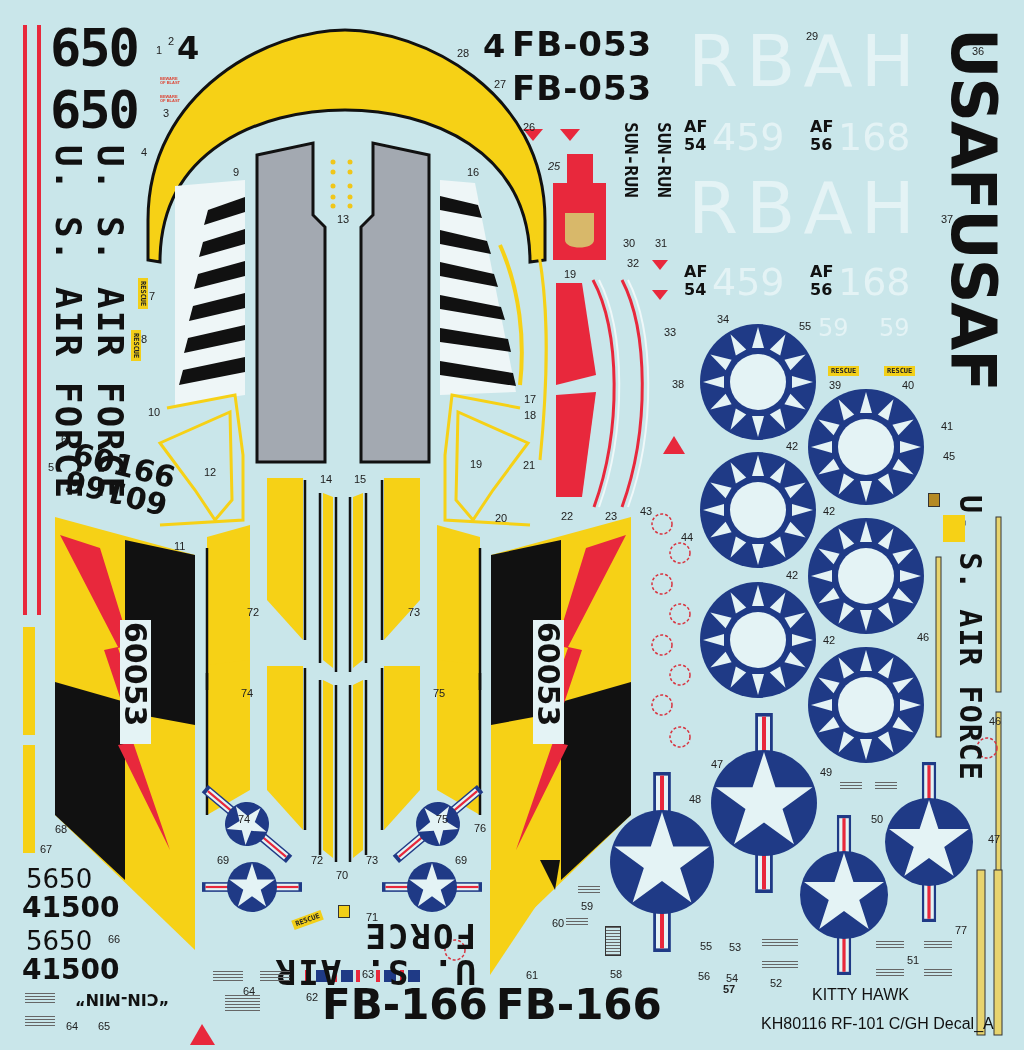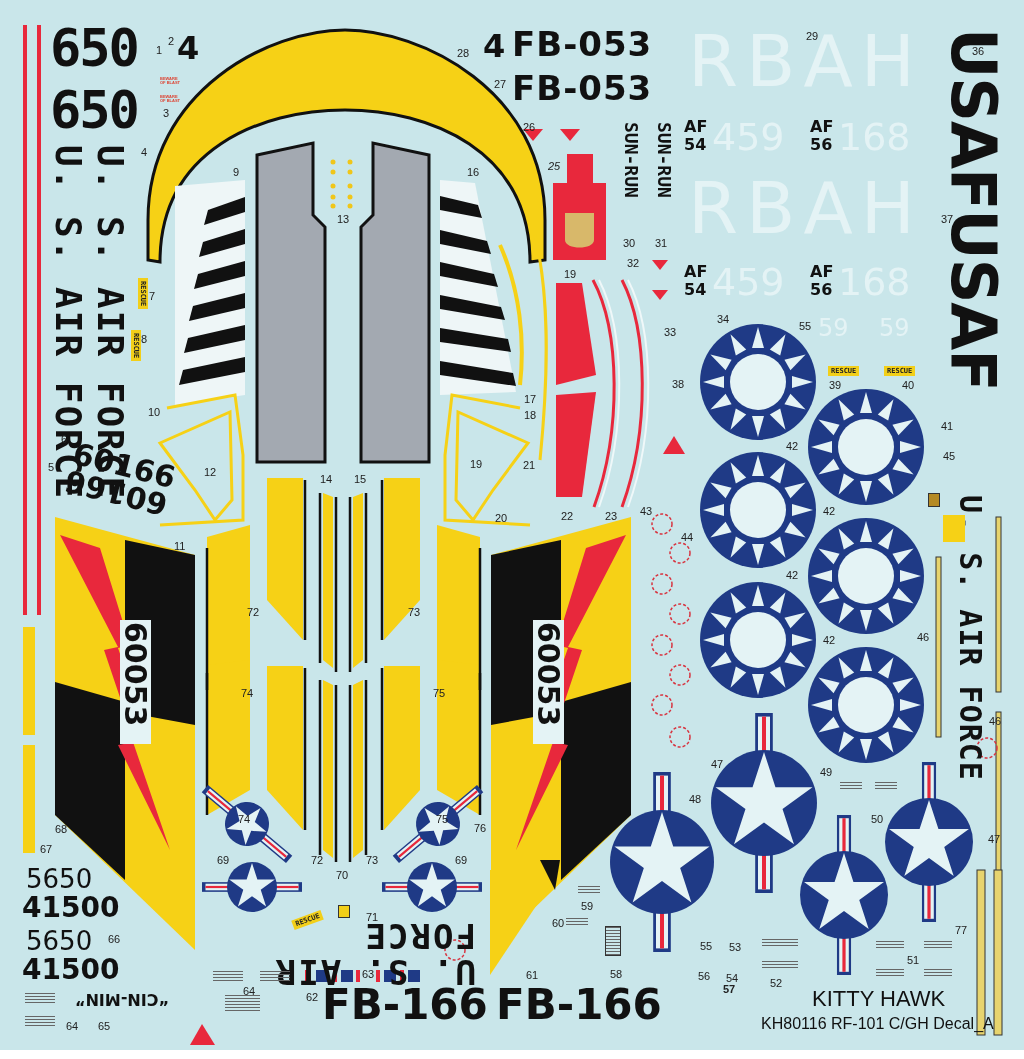--- a/index.html
+++ b/index.html
@@ -357,21 +357,21 @@
   <div class="tiny-gray" style="left:566px;top:916px;width:22px;height:9px;"></div>
   <div class="tiny-gray" style="left:840px;top:780px;width:22px;height:9px;"></div>
   <div class="tiny-gray" style="left:875px;top:780px;width:22px;height:9px;"></div>
   <div class="tiny-gray" style="left:876px;top:940px;width:28px;height:8px;"></div>
   <div class="tiny-gray" style="left:924px;top:940px;width:28px;height:8px;"></div>
   <div class="tiny-gray" style="left:876px;top:968px;width:28px;height:8px;"></div>
   <div class="tiny-gray" style="left:924px;top:968px;width:28px;height:8px;"></div>
   <div class="tiny-gray" style="left:762px;top:938px;width:36px;height:8px;"></div>
   <div class="tiny-gray" style="left:762px;top:960px;width:36px;height:8px;"></div>
 
-  <div class="abs" style="left:812px;top:986px;font-size:22px;color:#111;font-family:'Liberation Sans',sans-serif;">KITTY HAWK</div>
+  <div class="abs" style="left:812px;top:986px;font-size:16px;color:#111;font-family:'Liberation Sans',sans-serif;">KITTY HAWK</div>
   <div class="abs" style="left:761px;top:1015px;font-size:16px;color:#111;font-family:'Liberation Sans',sans-serif;">KH80116 RF-101 C/GH Decal_A</div>
 
   <div id="num-layer">
       <div class="num" style="left: 156px; top: 44px;">1</div>
       <div class="num" style="left: 168px; top: 35px;">2</div>
       <div class="num" style="left: 163px; top: 107px;">3</div>
       <div class="num" style="left: 141px; top: 146px;">4</div>
       <div class="num" style="left: 48px; top: 461px;">5</div>
       <div class="num" style="left: 61px; top: 433px;">6</div>
       <div class="num" style="left: 149px; top: 290px;">7</div>

